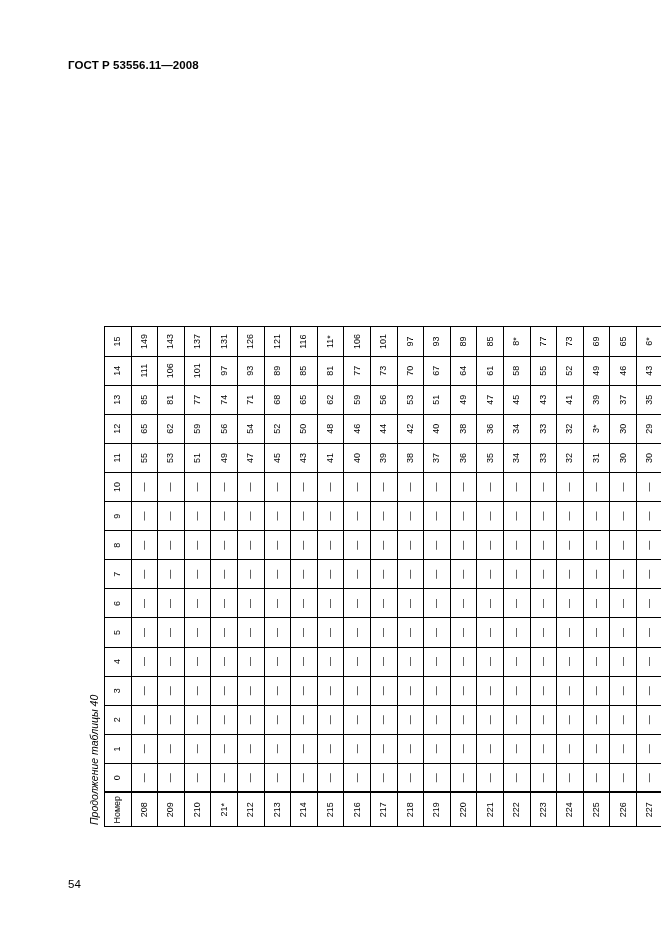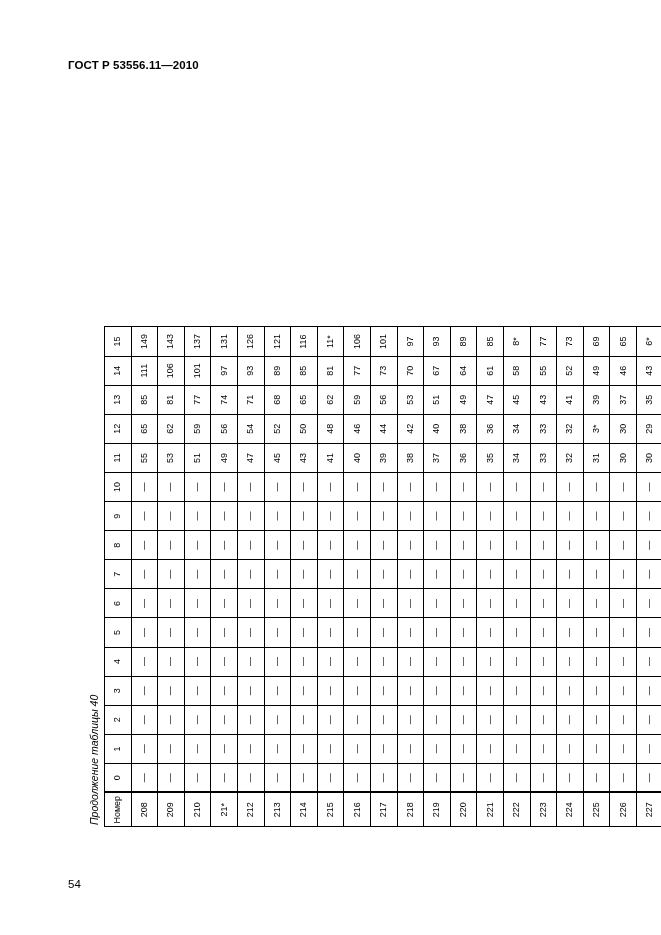--- a/index.html
+++ b/index.html
@@ -79,21 +79,21 @@
   table.gost td.heavy-r, table.gost th.heavy-r{
     border-right:1.8px solid #000;
   }
   .dash{font-size:10px;}
 </style>
 </head>
 <body>
 
 <div class="page">
 
-  <div class="doc-header">ГОСТ Р 53556.11—2010</div>
+  <div class="doc-header">ГОСТ Р 53556.11—2008</div>
 
   <div class="rot-wrap">
     <div class="rot-inner">
       <div class="caption">Продолжение таблицы 40</div>
       <table class="gost">
         <colgroup id="cols">
             <col class="c-label">
             <col class="c-data">
             <col class="c-data">
             <col class="c-data">

